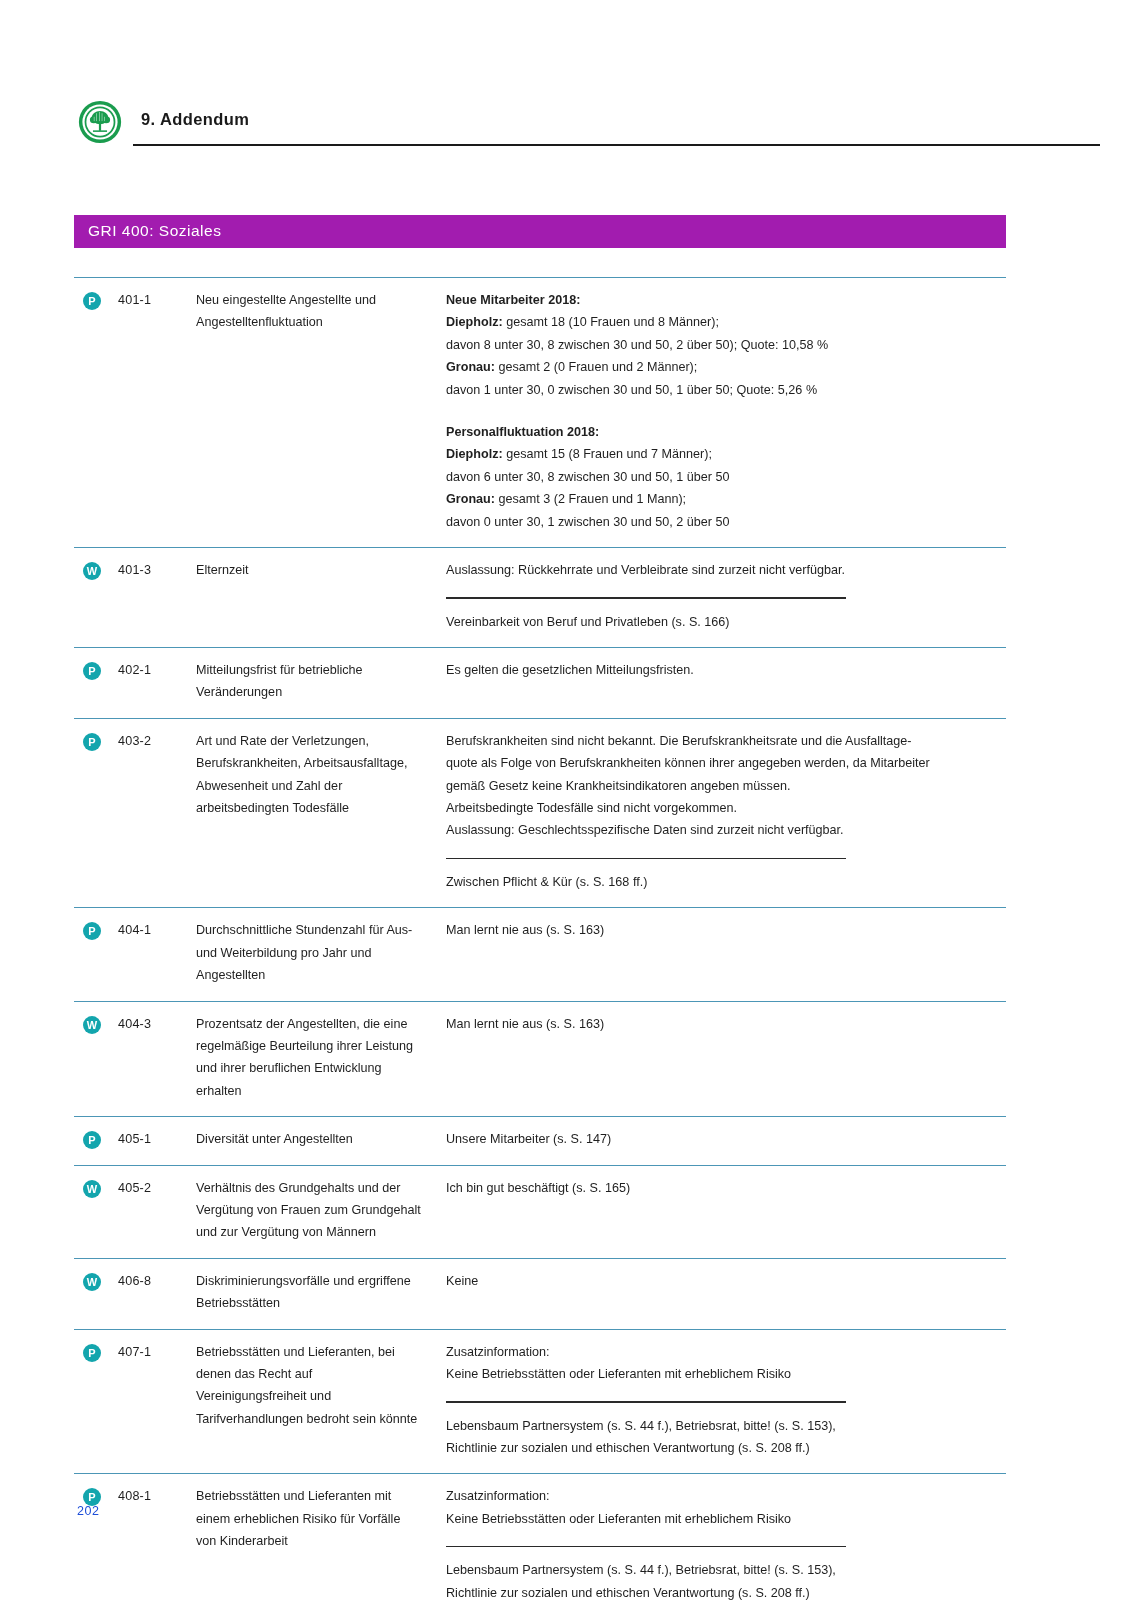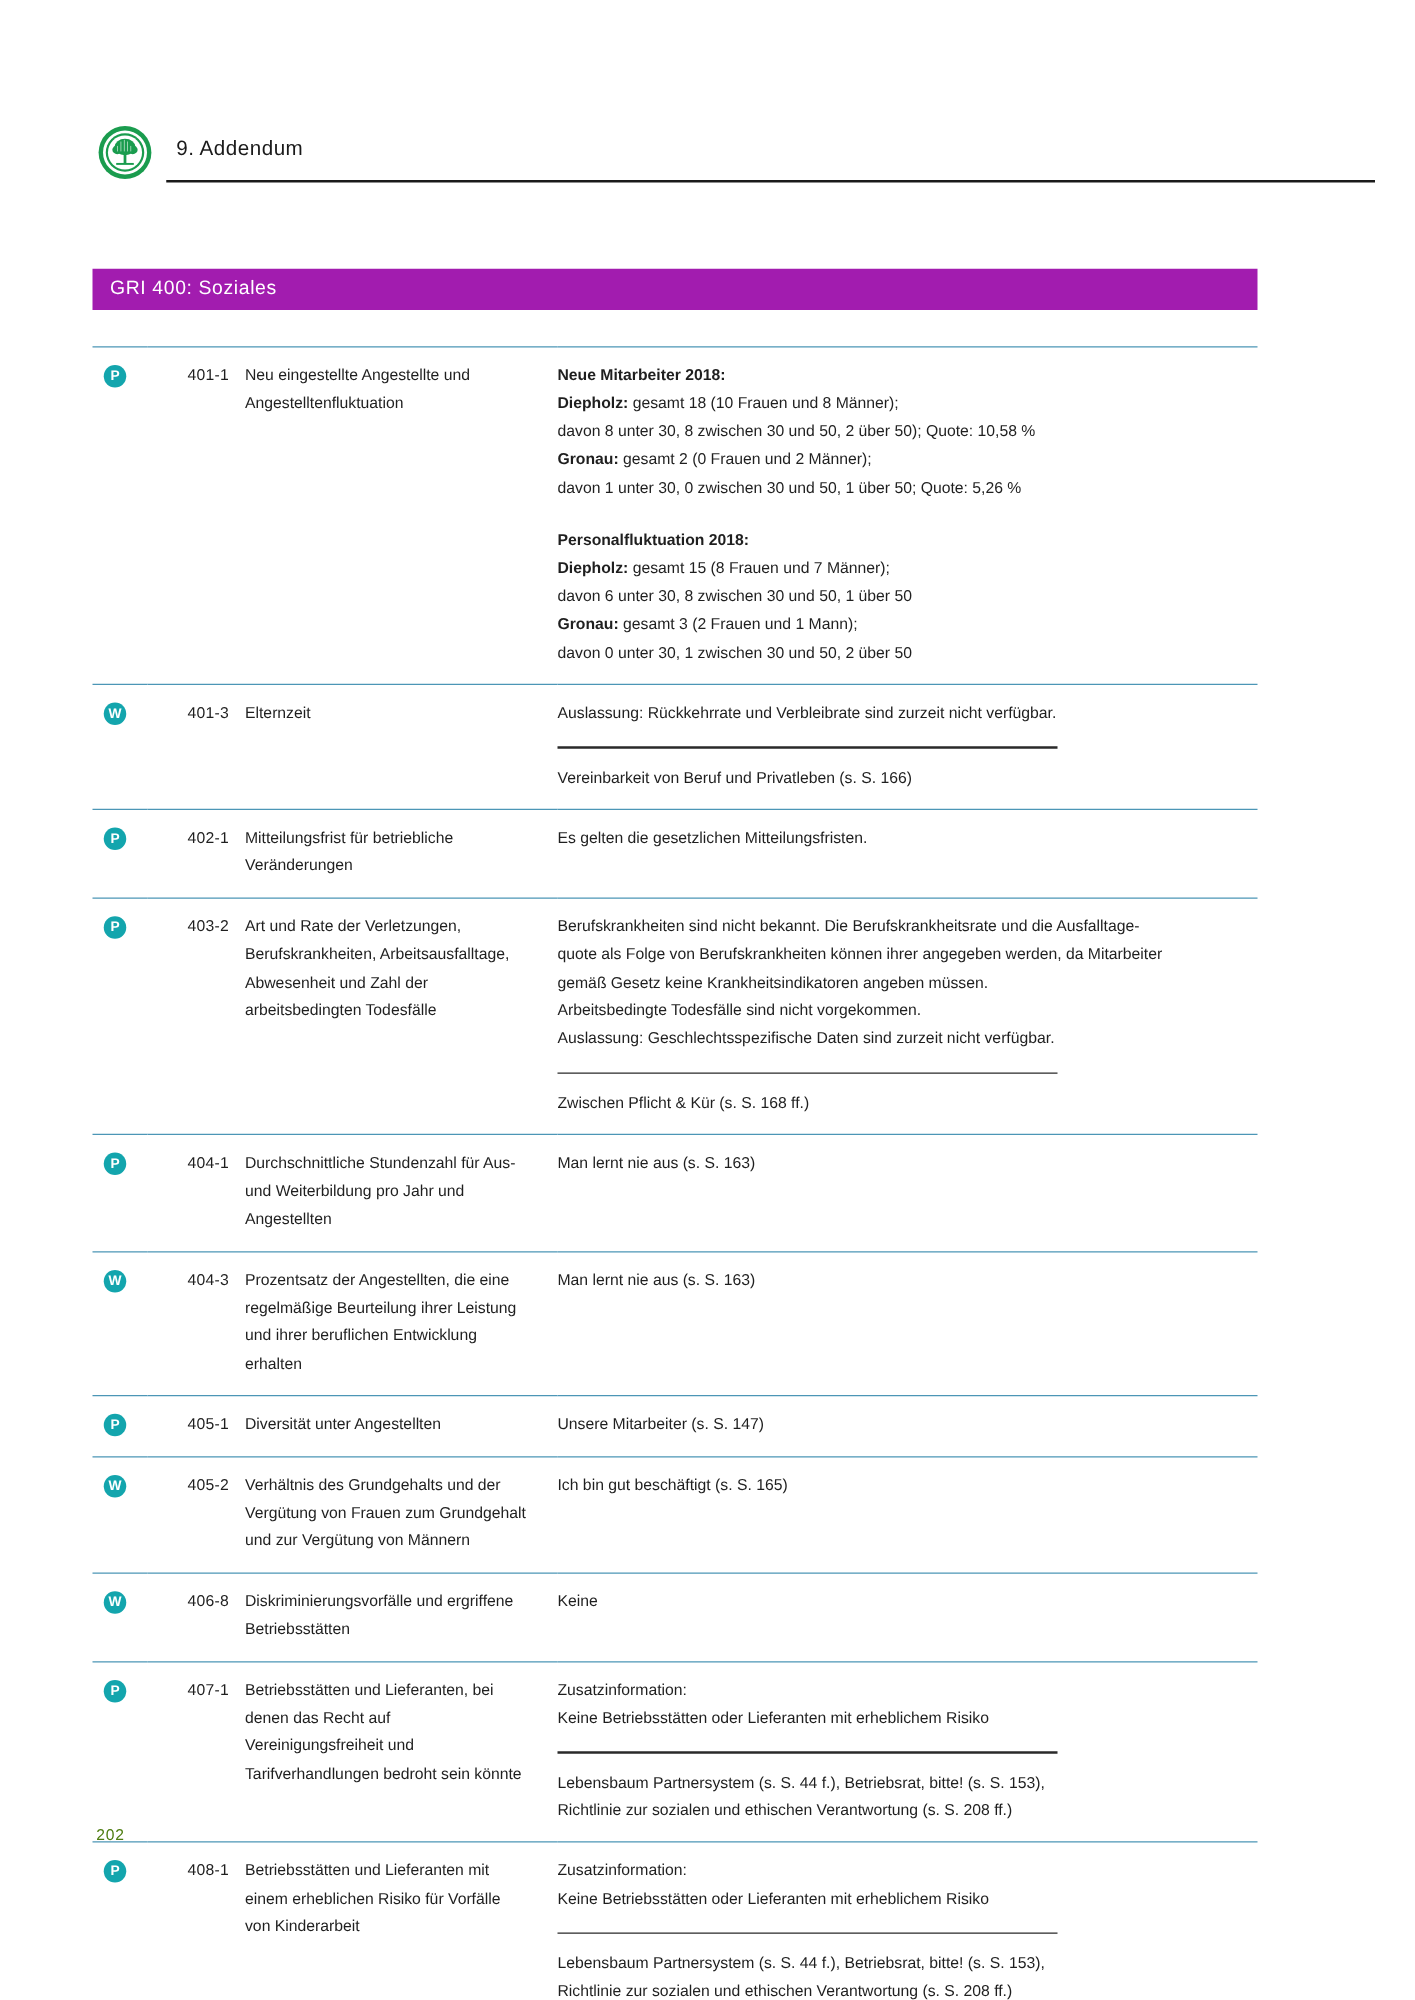--- a/index.html
+++ b/index.html
@@ -35,21 +35,21 @@
     height: 44px;
   }
 
   .header-title {
     position: absolute;
     left: 141px;
     top: 62px;
     font-size: 16.5px;
     letter-spacing: 0.4px;
     color: #1a1a1a;
-    font-weight: 400;
+    font-weight: 700;
     white-space: nowrap;
   }
 
   .header-rule {
     position: absolute;
     left: 133px;
     top: 96px;
     width: 967px;
     height: 1.6px;
     background: #1a1a1a;
@@ -112,42 +112,42 @@
     background: #13a5ad;
     color: #ffffff;
     font-size: 11px;
     font-weight: bold;
     line-height: 18px;
     text-align: center;
     vertical-align: middle;
     margin-top: 1px;
   }
 
-  .code { letter-spacing: 0.2px; white-space: nowrap; margin-left: 32px; }
+  .code { letter-spacing: 0.2px; white-space: nowrap; }
 
   .body-line { display: block; }
   .body-line b { font-weight: bold; }
 
   .spacer-line { display: block; height: 20px; }
 
   .cell-divider {
     display: block;
     width: 400px;
     height: 1.1px;
     background: #2a2a2a;
     margin: 16px 0 12px 0;
   }
 
   
   .folio {
     position: absolute;
     left: 77px;
-    top: 1461px;
+    top: 1504px;
     font-size: 12.5px;
-    color: #4d7c0f;
+    color: #1d4ed8;
     letter-spacing: 0.6px;
   }
 </style>
 </head>
 <body>
 
 <div class="page">
 
   <div class="page-header">
     <div class="logo">

